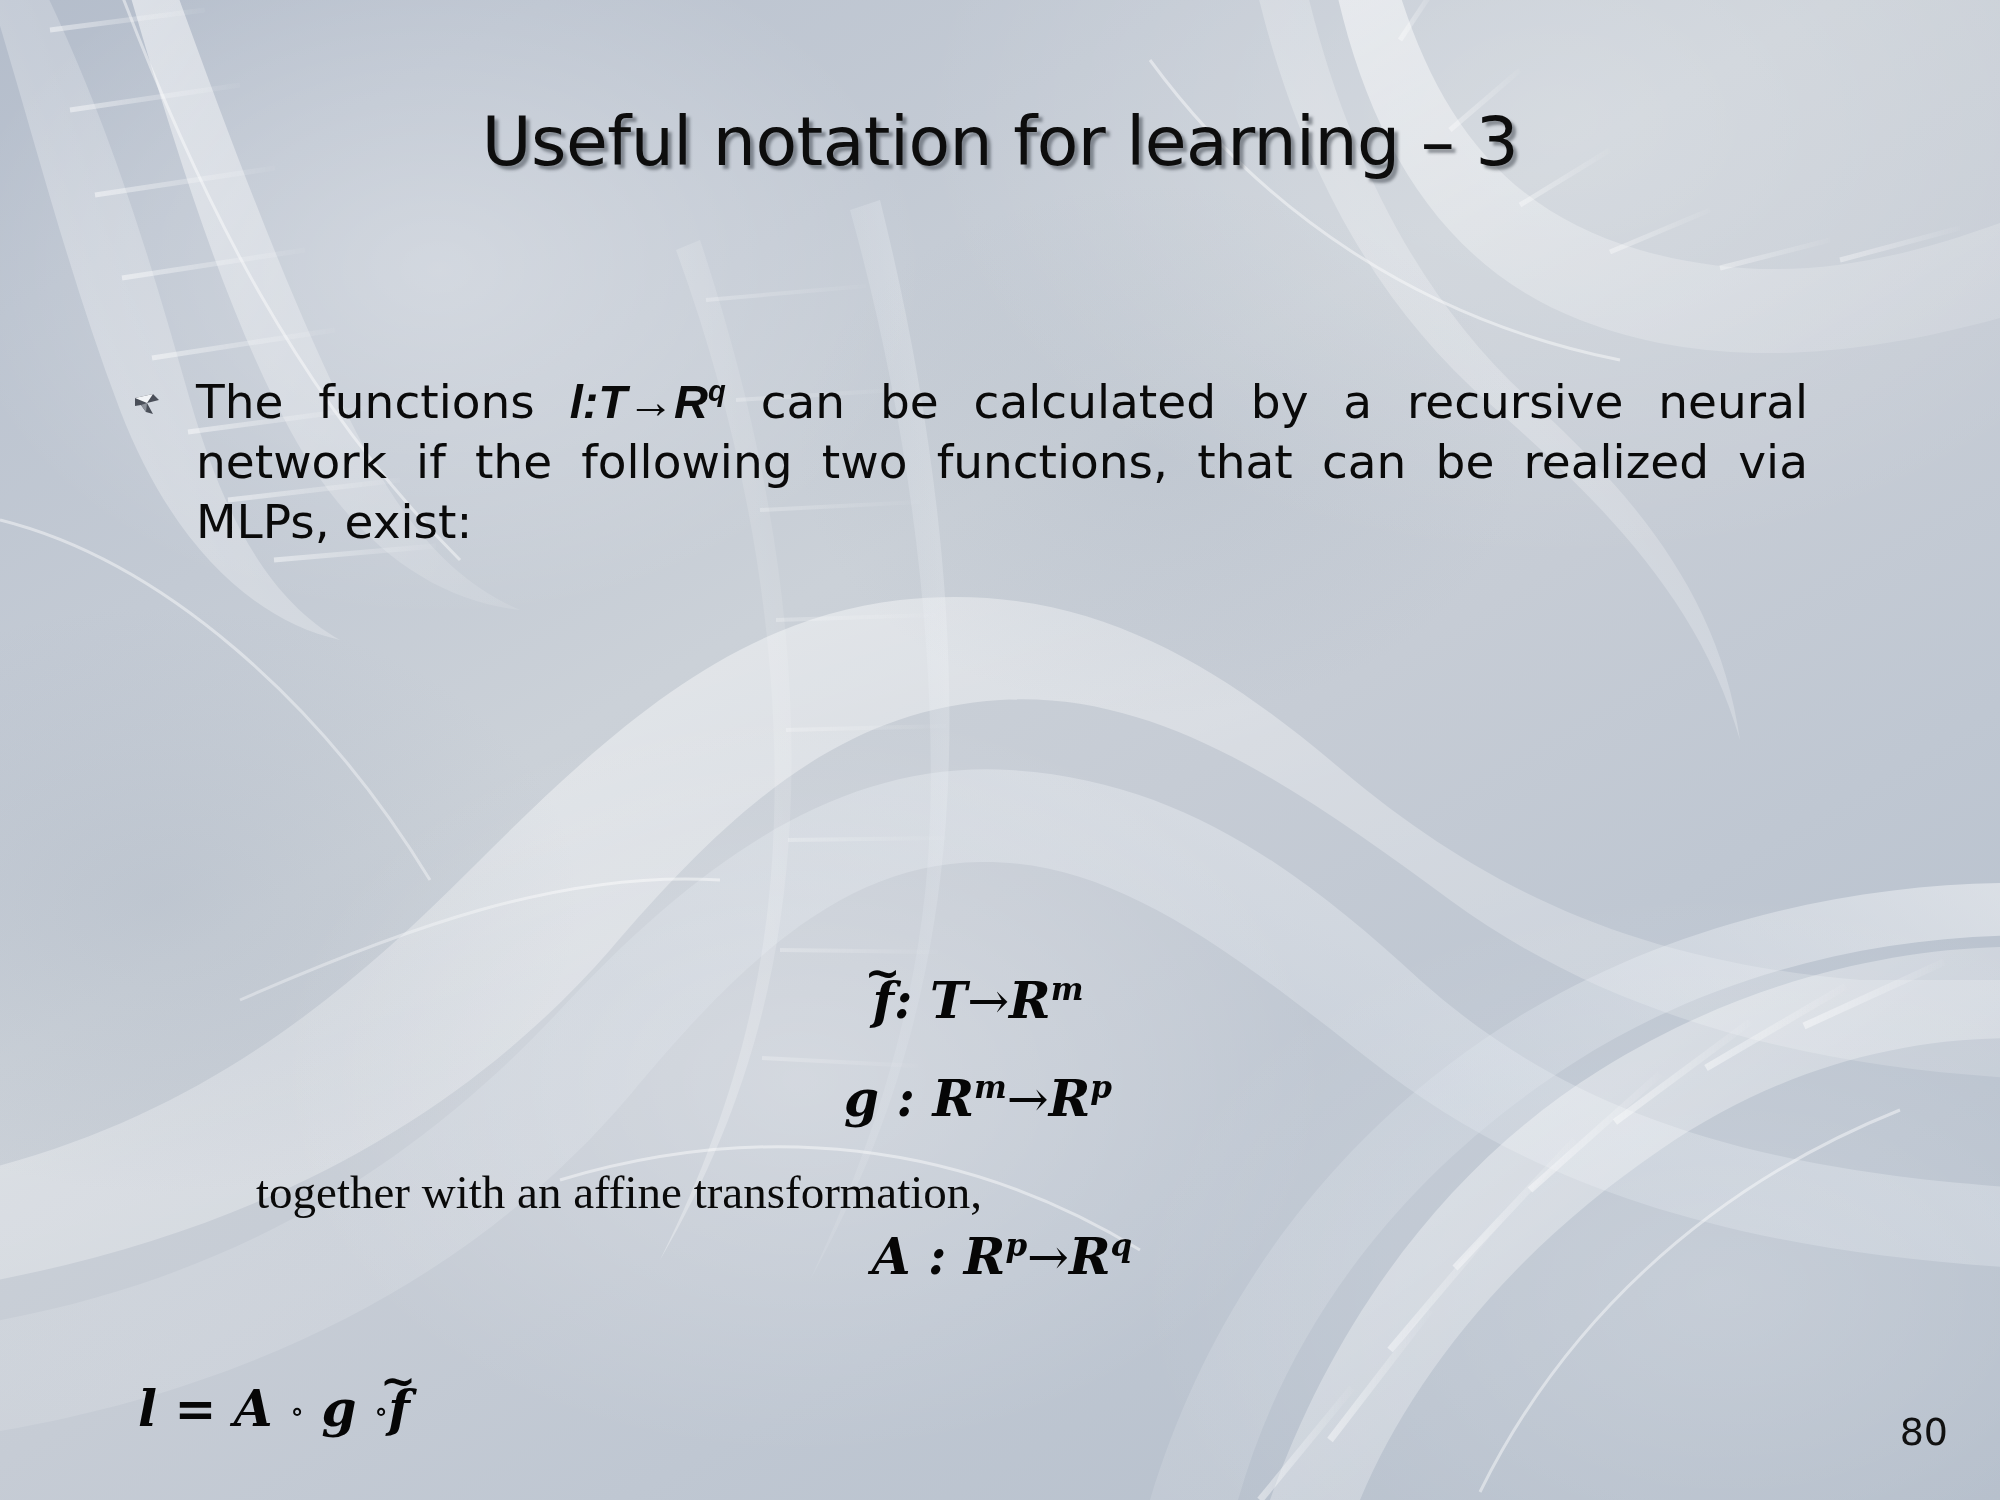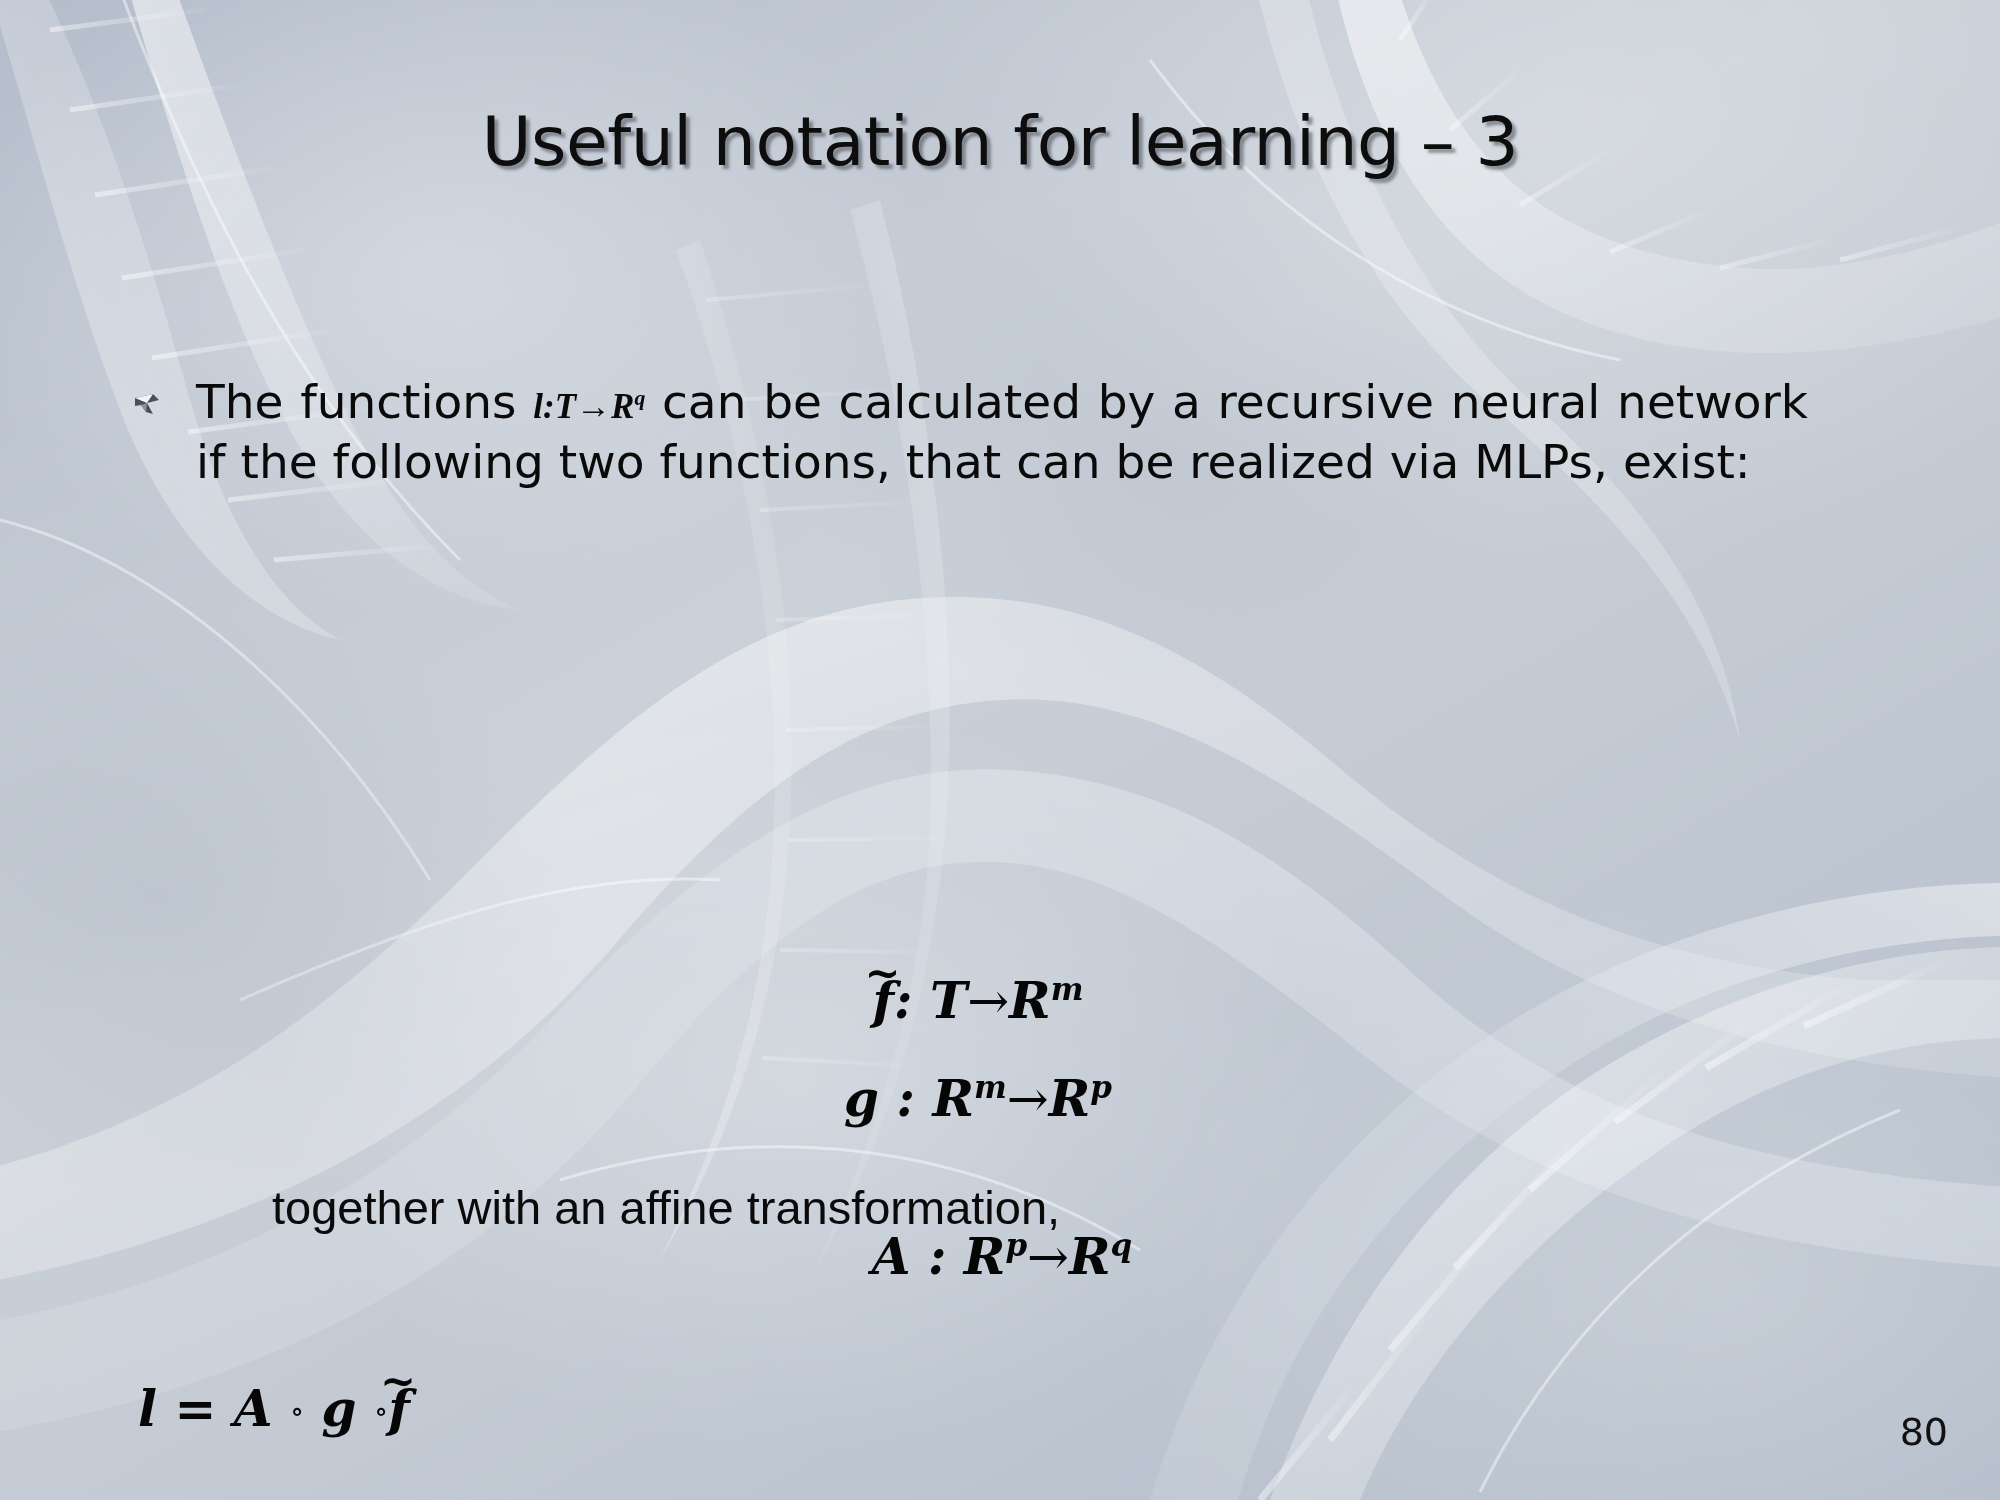--- a/index.html
+++ b/index.html
@@ -92,38 +92,38 @@
     font-size: 47px;
     line-height: 1.28;
     text-align: justify;
     text-justify: inter-word;
     margin: 0;
     width: 1612px;
   }
   .para .last-line { text-align: left; }
 
   .mathinline {
-    font-family: Liberation Serif, serif;
+    font-family: Liberation Sans, sans-serif;
     font-weight: bold;
     font-style: italic;
-    font-size: 35px;
+    font-size: 47px;
     white-space: nowrap;
   }
   .mathinline sup {
     font-size: 0.62em;
     font-style: italic;
     vertical-align: super;
     line-height: 0;
   }
 
   .plain-line {
-    font-family: Liberation Sans, sans-serif;
+    font-family: Liberation Serif, serif;
     font-size: 47px;
     line-height: 1.28;
-    margin: 16px;
+    margin: 0;
   }
 
   
   .formula {
     font-family: "DejaVu Serif", serif;
     font-weight: bold;
     font-style: italic;
     font-size: 50px;
     color: #060606;
     white-space: nowrap;

